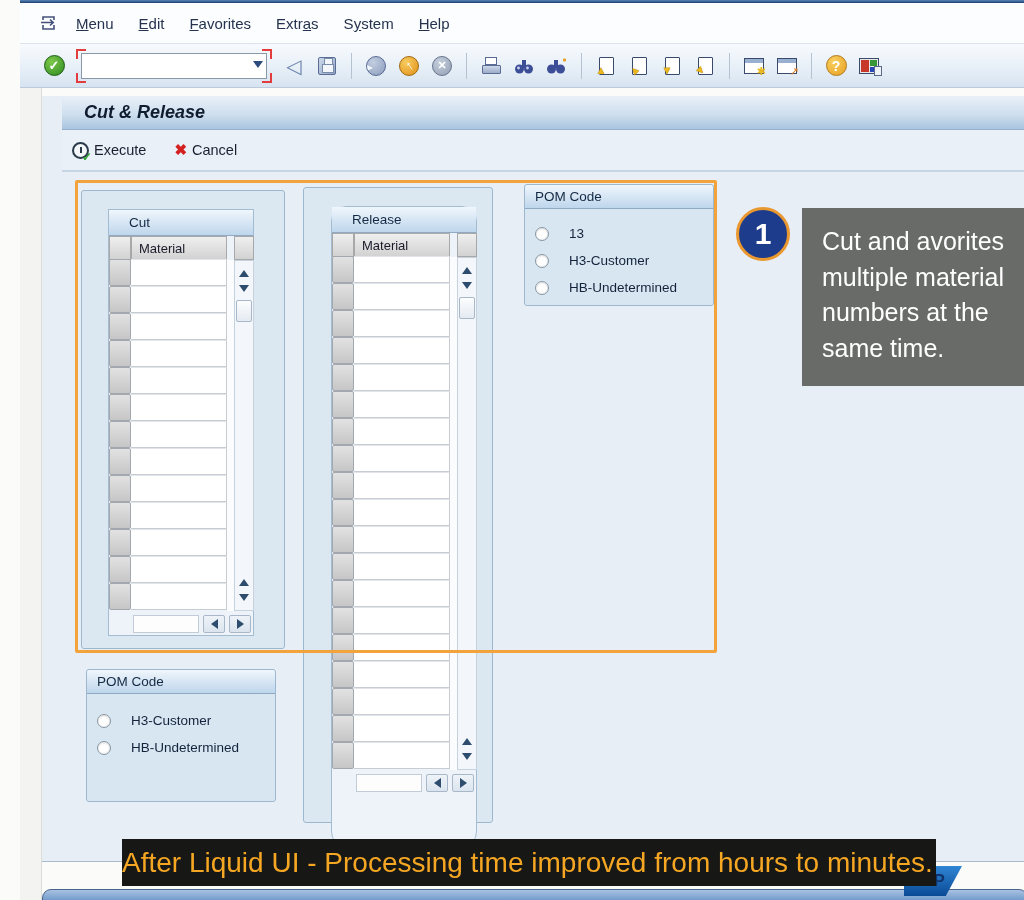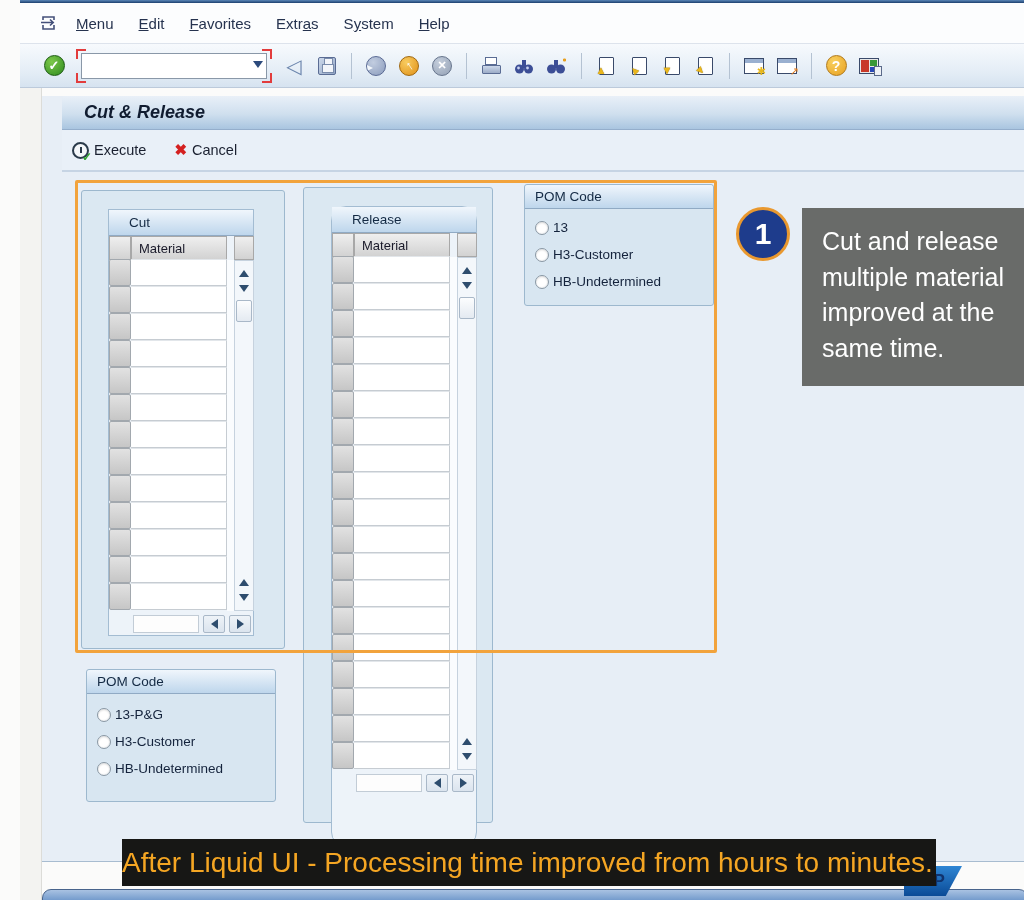--- a/index.html
+++ b/index.html
@@ -110,21 +110,21 @@
   .sthumb { width:16px; height:22px; background:linear-gradient(#fcfdfe,#e4eaf1); border:1px solid #a9b8c8; border-radius:2px; }
   .sflex { flex:1; }
   .hscroll { position:absolute; left:0; width:144px; height:20px; display:flex; align-items:center; }
   .htrack { width:66px; height:18px; background:#fdfdfd; border:1px solid #c2ccd6; margin-left:24px; }
   .sbtn { width:22px; height:18px; background:linear-gradient(#eef3f8,#dbe4ee); border:1px solid #a9b8c8;
     display:flex; align-items:center; justify-content:center; margin-left:4px; border-radius:2px; }
 
   .grouphdr { height:24px; background:linear-gradient(180deg,#f0f6fc,#bed6ec);
     border-bottom:1px solid #90aac4; font-size:13.5px; color:#142a44; line-height:23px;
     padding-left:10px; border-radius:3px 3px 0 0; }
-  .radio-row { display:flex; align-items:center; gap:4px; height:27px; padding-left:10px; }
+  .radio-row { display:flex; align-items:flex-end; gap:20px; height:27px; padding-left:10px; }
   .radio { width:14px; height:14px; border-radius:50%; border:1px solid #8a98a4;
     background:radial-gradient(circle at 40% 35%,#ffffff 55%,#dde2e7); box-shadow:inset 0 1px 2px rgba(0,0,0,.15); }
   .radio-label { font-size:13.5px; color:#14233c; }
 
   
   #hl-rect { pointer-events:none; z-index:5; border:3px solid #F2A33C; border-radius:2px; }
   #step-circle { z-index:6; width:54px; height:54px; border-radius:50%; border:3px solid #E9982F;
     display:flex; align-items:center; justify-content:center;
     color:#fff; font-size:30px; font-weight:bold; }
   #callout { z-index:6; padding:16px 20px; color:#fff; font-size:25px; line-height:1.42; }
@@ -511,40 +511,36 @@
         </div>
       </div>
 
       <div class="abs panel" style="left:24px; top:497px; width:190px; height:133px; background:#d8e6f1;">
         <div class="grouphdr">
           <span>POM Code</span>
         </div>
         <div style="padding-top:7px;">
           <div class="radio-row">
             <span class="radio"></span>
-            <span class="radio-label">13-P&amp;G</span>
-          </div>
-          <div class="radio-row">
-            <span class="radio"></span>
             <span class="radio-label">H3-Customer</span>
           </div>
           <div class="radio-row">
             <span class="radio"></span>
             <span class="radio-label">HB-Undetermined</span>
           </div>
         </div>
       </div>
 
       <div class="abs" id="hl-rect" style="left:13px; top:8px; width:642px; height:473px;"></div>
 
       <div class="abs" id="step-circle" style="left:674px; top:35px; background:#1E3C8C;">
         <span>1</span>
       </div>
       <div class="abs" id="callout" style="left:740px; top:36px; width:245px; height:178px; background:#696B69;">
-        <span>Cut and release multiple material improved at the same time.</span>
+        <span>Cut and avorites multiple material numbers at the same time.</span>
       </div>
 
     </div>
   </div>
 
   <div class="abs" id="saplogo" style="left:884px; top:866px;">
     <span>SAP</span>
   </div>
 
   <div class="abs" id="banner" style="left:102px; top:839px; width:814px; height:47px; background:#171715;">

